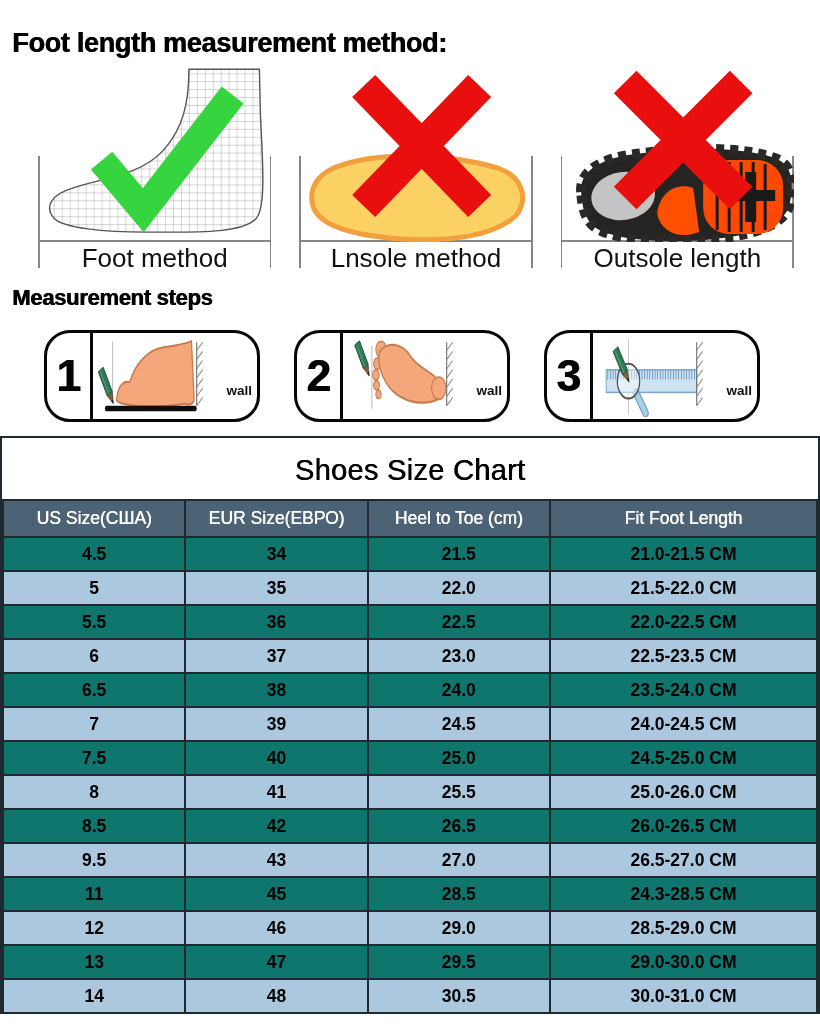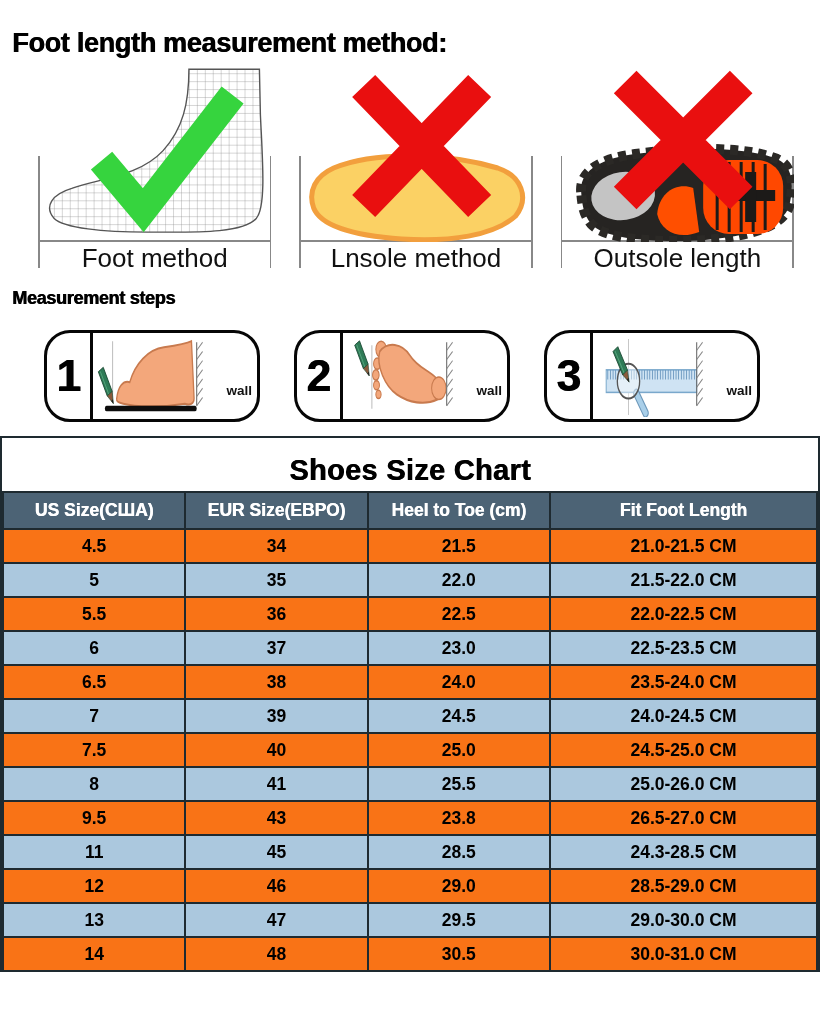--- a/index.html
+++ b/index.html
@@ -10,21 +10,21 @@
     --header-bg:#4c6375;--row-alt:#abc8de;--tborder:#1e2a30;
   }
   *{box-sizing:border-box;}
   .defs-svg{position:absolute;width:0;height:0;}
 
   h1.method-heading{
     margin:26px 0 0 12px;font-size:27px;line-height:34px;font-weight:bold;
     letter-spacing:-0.3px;text-shadow:0.7px 0 0 #000;
   }
   h2.steps-heading{
-    margin:10px 0 0 12px;font-size:18px;line-height:32px;font-weight:bold;
+    margin:10px 0 0 12px;font-size:22px;line-height:32px;font-weight:bold;
     letter-spacing:-0.3px;text-shadow:0.7px 0 0 #000;
   }
 
   
   .figures{display:flex;margin:4px 26px 0 38px;height:208px;gap:28px;}
   .figure{position:relative;flex:1;}
   .figure svg.fig-art{position:absolute;left:0;top:0;width:100%;height:178px;z-index:2;}
   .bv{position:absolute;top:92px;bottom:4px;width:1.5px;background:#888;z-index:1;}
   .bv.l{left:0;} .bv.r{right:0;}
   .bbase{position:absolute;left:0;right:0;top:176px;height:1.5px;background:#888;z-index:1;}
@@ -46,32 +46,32 @@
   }
   .step-art{position:absolute;left:50px;top:2px;right:38px;bottom:2px;}
   .step-art svg{width:100%;height:100%;}
   .wall-label{
     position:absolute;right:5px;top:50px;font-size:13.5px;font-weight:bold;color:#111;
   }
 
   
   .chart-box{margin-top:14px;border:2.5px solid var(--tborder);border-bottom:none;}
   .chart-title{
-    text-align:center;font-size:29px;line-height:34px;font-weight:bold;
-    padding:15px 0 4px;letter-spacing:0.3px;text-shadow:0.6px 0 0 #000;background:#fff;
+    text-align:center;font-size:29px;line-height:34px;font-weight:normal;
+    padding:15px 0 12px;letter-spacing:0.3px;text-shadow:0.6px 0 0 #000;background:#fff;
   }
   table.size-table{width:100%;border-collapse:collapse;table-layout:fixed;}
   table.size-table th{
-    background:var(--header-bg);color:#fff;font-size:17.5px;font-weight:bold;
+    background:var(--header-bg);color:#fff;font-size:17.5px;font-weight:normal;
     padding:7px 0;border:2px solid var(--tborder);text-align:center;
     text-shadow:0.4px 0 0 #fff;
   }
   table.size-table td{
     text-align:center;font-size:17.5px;font-weight:bold;padding:5.5px 0;
-    border:2px solid var(--tborder);color:#000;background:#f97316;
+    border:2px solid var(--tborder);color:#000;background:#0f766e;
   }
   table.size-table tbody tr:nth-child(even) td{background:var(--row-alt);}
 </style>
 </head>
 <body style="--header-bg: #4c6375; --row-alt: #abc8de; --tborder: #1e2a30;">
 
 <svg class="defs-svg" aria-hidden="true">
   <defs>
     <g id="sym-pencil">
       <polygon points="-7,-2 7,-2 7,42 -7,42" fill="#2f7b57" stroke="#17452f" stroke-width="1.5"></polygon>
@@ -263,23 +263,29 @@
           <td>25.0</td>
           <td>24.5-25.0 CM</td>
         </tr>
         <tr>
           <td>8</td>
           <td>41</td>
           <td>25.5</td>
           <td>25.0-26.0 CM</td>
         </tr>
         <tr>
+          <td>8.5</td>
+          <td>42</td>
+          <td>26.5</td>
+          <td>26.0-26.5 CM</td>
+        </tr>
+        <tr>
           <td>9.5</td>
           <td>43</td>
-          <td>23.8</td>
+          <td>27.0</td>
           <td>26.5-27.0 CM</td>
         </tr>
         <tr>
           <td>11</td>
           <td>45</td>
           <td>28.5</td>
           <td>24.3-28.5 CM</td>
         </tr>
         <tr>
           <td>12</td>

